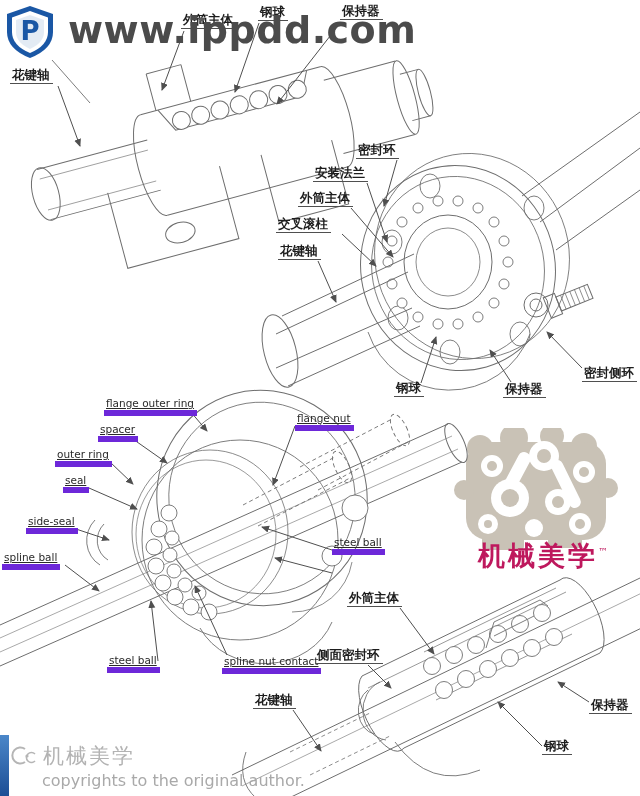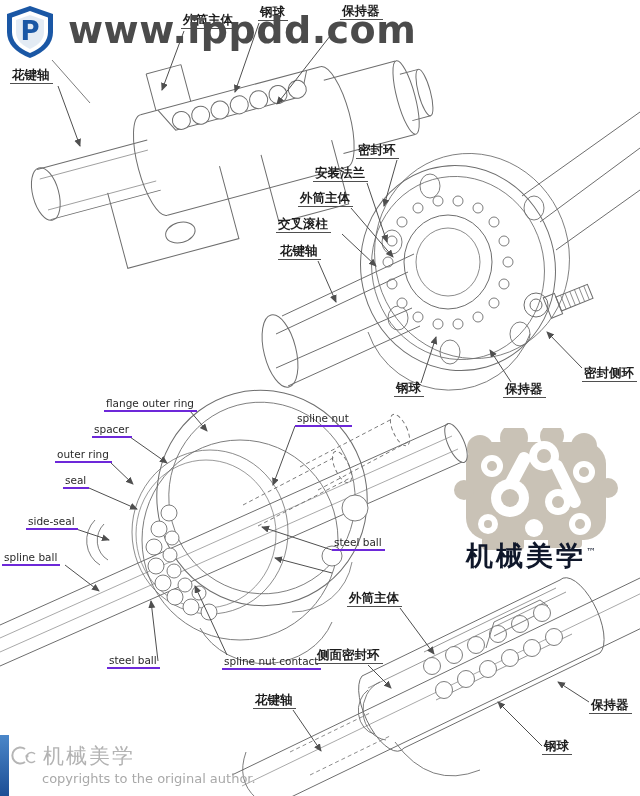--- a/index.html
+++ b/index.html
@@ -7,34 +7,34 @@
     position:relative;width:640px;height:796px;background:#ffffff;
     overflow:hidden;font-family:"DejaVu Sans","Liberation Sans",sans-serif;
   }
   svg.art{position:absolute;left:0;top:0;z-index:2;}
   .wm-engine{position:absolute;left:452px;top:428px;z-index:1;}
   .lbl{
     position:absolute;z-index:4;white-space:nowrap;color:#1d1d1d;
     border-bottom:1.5px solid #4f4f4f;padding:0 3px 1px 2px;line-height:1.15;
   }
   .cn{font-size:12.5px;font-weight:bold;}
-  .en{font-size:10.5px;color:#2a2a2a;border-bottom:2px solid #6d28d9;}
+  .en{font-size:10.5px;color:#2a2a2a;border-bottom:6px solid #6d28d9;text-decoration:underline;}
   .site-wm{
     position:absolute;left:44px;top:8px;z-index:6;
     font-size:38px;font-weight:800;letter-spacing:.5px;color:#4b4b4b;margin-left:24px;
   }
   .logo{position:absolute;left:3px;top:4px;z-index:7;}
   .engine-txt{
-    position:absolute;left:466px;top:538px;z-index:1;color:#0f172a;
+    position:absolute;left:478px;top:538px;z-index:1;color:#be185d;
     font-size:27px;letter-spacing:3px;font-weight:bold;
   }
   .engine-txt sup{font-size:10px;letter-spacing:0;font-weight:normal;}
   .footer-wm{position:absolute;left:10px;top:742px;z-index:6;color:#b3b3b3;}
   .footer-brand{font-size:21px;letter-spacing:2px;color:#b3b3b3;display:inline-block;vertical-align:middle;}
-  .footer-copy{font-size:13px;color:#a9a9a9;margin:1px 0 10px 32px;}
+  .footer-copy{font-size:16px;color:#a9a9a9;margin:1px 0 10px 32px;}
   .accent-bar{
     position:absolute;left:0;top:735px;width:9px;height:61px;z-index:6;
     background:linear-gradient(180deg,#4b87c9,#1c4e95);
   }
 </style>
 </head>
 <body>
 
 <div class="canvas">
 
@@ -270,26 +270,26 @@
   <div class="lbl cn" style="left:356px;top:143px">密封环</div>
   <div class="lbl cn" style="left:313px;top:166px">安装法兰</div>
   <div class="lbl cn" style="left:298px;top:191px">外筒主体</div>
   <div class="lbl cn" style="left:276px;top:217px">交叉滚柱</div>
   <div class="lbl cn" style="left:278px;top:244px">花键轴</div>
   <div class="lbl cn" style="left:394px;top:381px">钢球</div>
   <div class="lbl cn" style="left:503px;top:382px">保持器</div>
   <div class="lbl cn" style="left:582px;top:366px">密封侧环</div>
 
   <div class="lbl en" style="left:104px;top:397px">flange outer ring</div>
-  <div class="lbl en" style="left:92px;top:423px">spacer</div>
+  <div class="lbl en" style="left:98px;top:423px">spacer</div>
   <div class="lbl en" style="left:55px;top:448px">outer ring</div>
   <div class="lbl en" style="left:63px;top:474px">seal</div>
   <div class="lbl en" style="left:26px;top:515px">side-seal</div>
   <div class="lbl en" style="left:2px;top:551px">spline ball</div>
-  <div class="lbl en" style="left:295px;top:412px">spline nut</div>
+  <div class="lbl en" style="left:295px;top:412px">flange nut</div>
   <div class="lbl en" style="left:332px;top:536px">steel ball</div>
   <div class="lbl en" style="left:107px;top:654px">steel ball</div>
   <div class="lbl en" style="left:222px;top:655px">spline nut contact</div>
 
   <div class="lbl cn" style="left:347px;top:591px">外筒主体</div>
   <div class="lbl cn" style="left:315px;top:648px">侧面密封环</div>
   <div class="lbl cn" style="left:253px;top:693px">花键轴</div>
   <div class="lbl cn" style="left:589px;top:698px">保持器</div>
   <div class="lbl cn" style="left:542px;top:739px">钢球</div>
 

